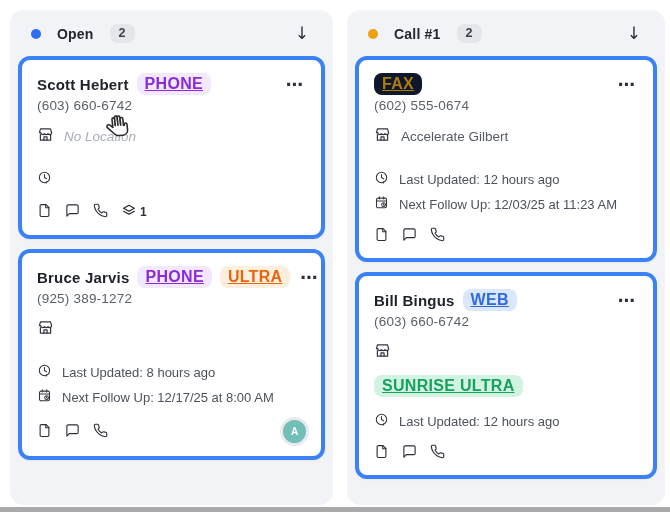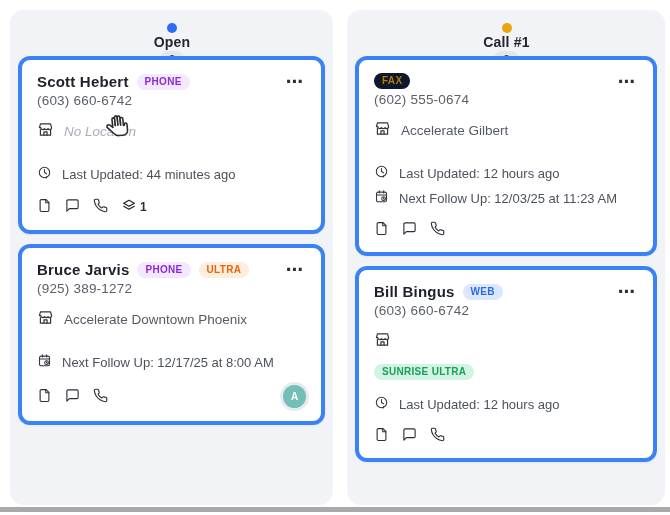--- a/index.html
+++ b/index.html
@@ -9,22 +9,22 @@
     background:#ffffff; position:relative; color:#21242c;
   }
   .board { position:absolute; top:10px; left:10px; right:5px; bottom:10px; display:flex; gap:14px; }
   .col {
     background:#f2f3f7; border-radius:14px; height:495px;
     display:flex; flex-direction:column; flex:0 0 auto;
   }
   .col-open  { width:323px; }
   .col-call  { width:318px; }
   .col-head {
-    display:flex; align-items:center; gap:1px;
-    padding:13px 20px 10px 21px; height:44px;flex-direction:column;
+    display:flex; align-items:center; gap:16px;
+    padding:13px 20px 10px 21px; height:44px;
   }
   .dot { width:10px; height:10px; border-radius:50%; flex:0 0 auto; }
   .dot-blue { background:#2e6bf6; }
   .dot-amber { background:#e9a40f; }
   .col-title { font-size:14px; font-weight:700; color:#23262e; letter-spacing:.2px; }
   .col-count {
     background:#e4e6ea; color:#3c414b; font-size:12.5px; font-weight:600;
     border-radius:8px; padding:3px 9px; line-height:1;
   }
   .col-collapse {
@@ -34,22 +34,22 @@
   }
   .cards { padding:2px 8px 8px 8px; display:flex; flex-direction:column; gap:10px; }
   .card {
     background:#ffffff; border:4px solid #3b82f6; border-radius:12px;
     box-shadow:0 1px 2px rgba(20,24,40,.05);
     padding:13px 15px 13px 15px; cursor:pointer;
   }
   .card-head { display:flex; align-items:center; gap:8px; }
   .c-name { font-size:15px; font-weight:700; color:#1d2129; letter-spacing:.2px; white-space:nowrap; }
   .tag {
-    font-size:10px; font-weight:700; letter-spacing:.3px;
-    border-radius:8px; padding:3px 8px; line-height:1; white-space:nowrap;
+    font-size:16px; font-weight:700; letter-spacing:.3px;
+    border-radius:8px; padding:3px 8px; line-height:1; white-space:nowrap;text-decoration:underline;
   }
   .tag-phone { background:#f3e8fd; color:#8a2bd9; }
   .tag-high  { background:#fdeedd; color:#e8650d; }
   .tag-fax   { background:#0f172a; color:#b07c0a; }
   .tag-web   { background:#dbe7fd; color:#2f6bdf; }
   .tag-product { background:#d3f3e2; color:#17a05e; display:inline-block; margin-top:13px; }
   .menu-btn {
     margin-left:auto; background:none; border:none; cursor:pointer;
     font-size:17px; font-weight:700; color:#2b2f38; line-height:.5; padding:2px 2px;
     letter-spacing:1px; font-family:"DejaVu Sans",sans-serif;
@@ -134,21 +134,20 @@
           <span><svg width="17" height="17" viewBox="0 0 24 24">
                 <use href="#i-store"></use>
               </svg></span>
           <span class="loc-empty">No Location</span>
         </div>
         <div class="meta">
           <div class="row">
             <span><svg width="15" height="15" viewBox="0 0 24 24">
                   <use href="#i-clock"></use>
                 </svg></span>
-            <span>Last Updated: 44 minutes ago</span>
           </div>
         </div>
         <div class="footer">
           <button class="icon-btn">
               <span><svg width="15" height="15" viewBox="0 0 24 24">
                   <use href="#i-file"></use>
                 </svg></span>
             </button>
           <button class="icon-btn">
               <span><svg width="15" height="15" viewBox="0 0 24 24">
@@ -174,23 +173,28 @@
           <span class="c-name">Bruce Jarvis</span>
           <span class="tag tag-phone">PHONE</span>
           <span class="tag tag-high">ULTRA</span>
           <button class="menu-btn">⋯</button>
         </div>
         <div class="c-phone">(925) 389-1272</div>
         <div class="row loc-row">
           <span><svg width="17" height="17" viewBox="0 0 24 24">
                 <use href="#i-store"></use>
               </svg></span>
-          <span>Accelerate Downtown Phoenix</span>
         </div>
         <div class="meta">
+          <div class="row">
+            <span><svg width="15" height="15" viewBox="0 0 24 24">
+                  <use href="#i-clock"></use>
+                </svg></span>
+            <span>Last Updated: 8 hours ago</span>
+          </div>
           <div class="row">
             <span><svg width="15" height="15" viewBox="0 0 24 24">
                   <use href="#i-calclock"></use>
                 </svg></span>
             <span>Next Follow Up: 12/17/25 at 8:00 AM</span>
           </div>
         </div>
         <div class="footer">
           <button class="icon-btn">
               <span><svg width="15" height="15" viewBox="0 0 24 24">

